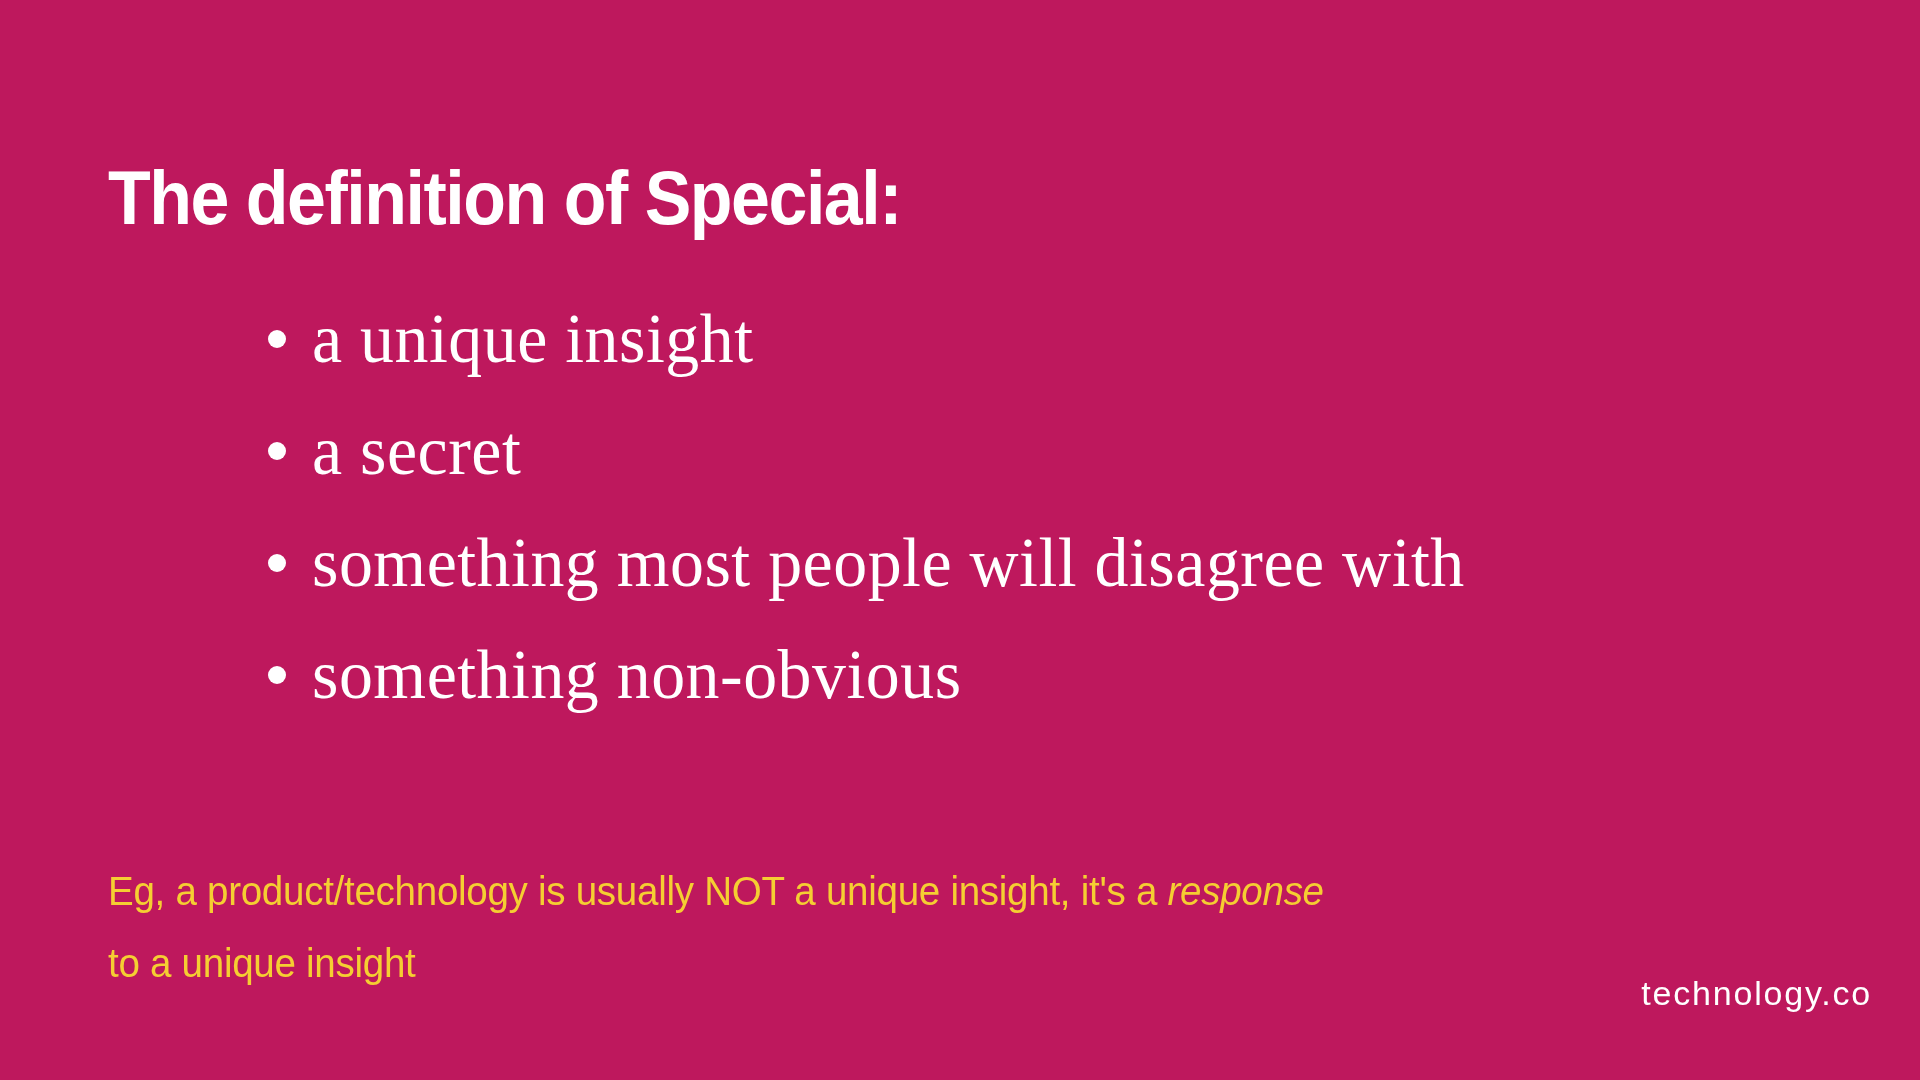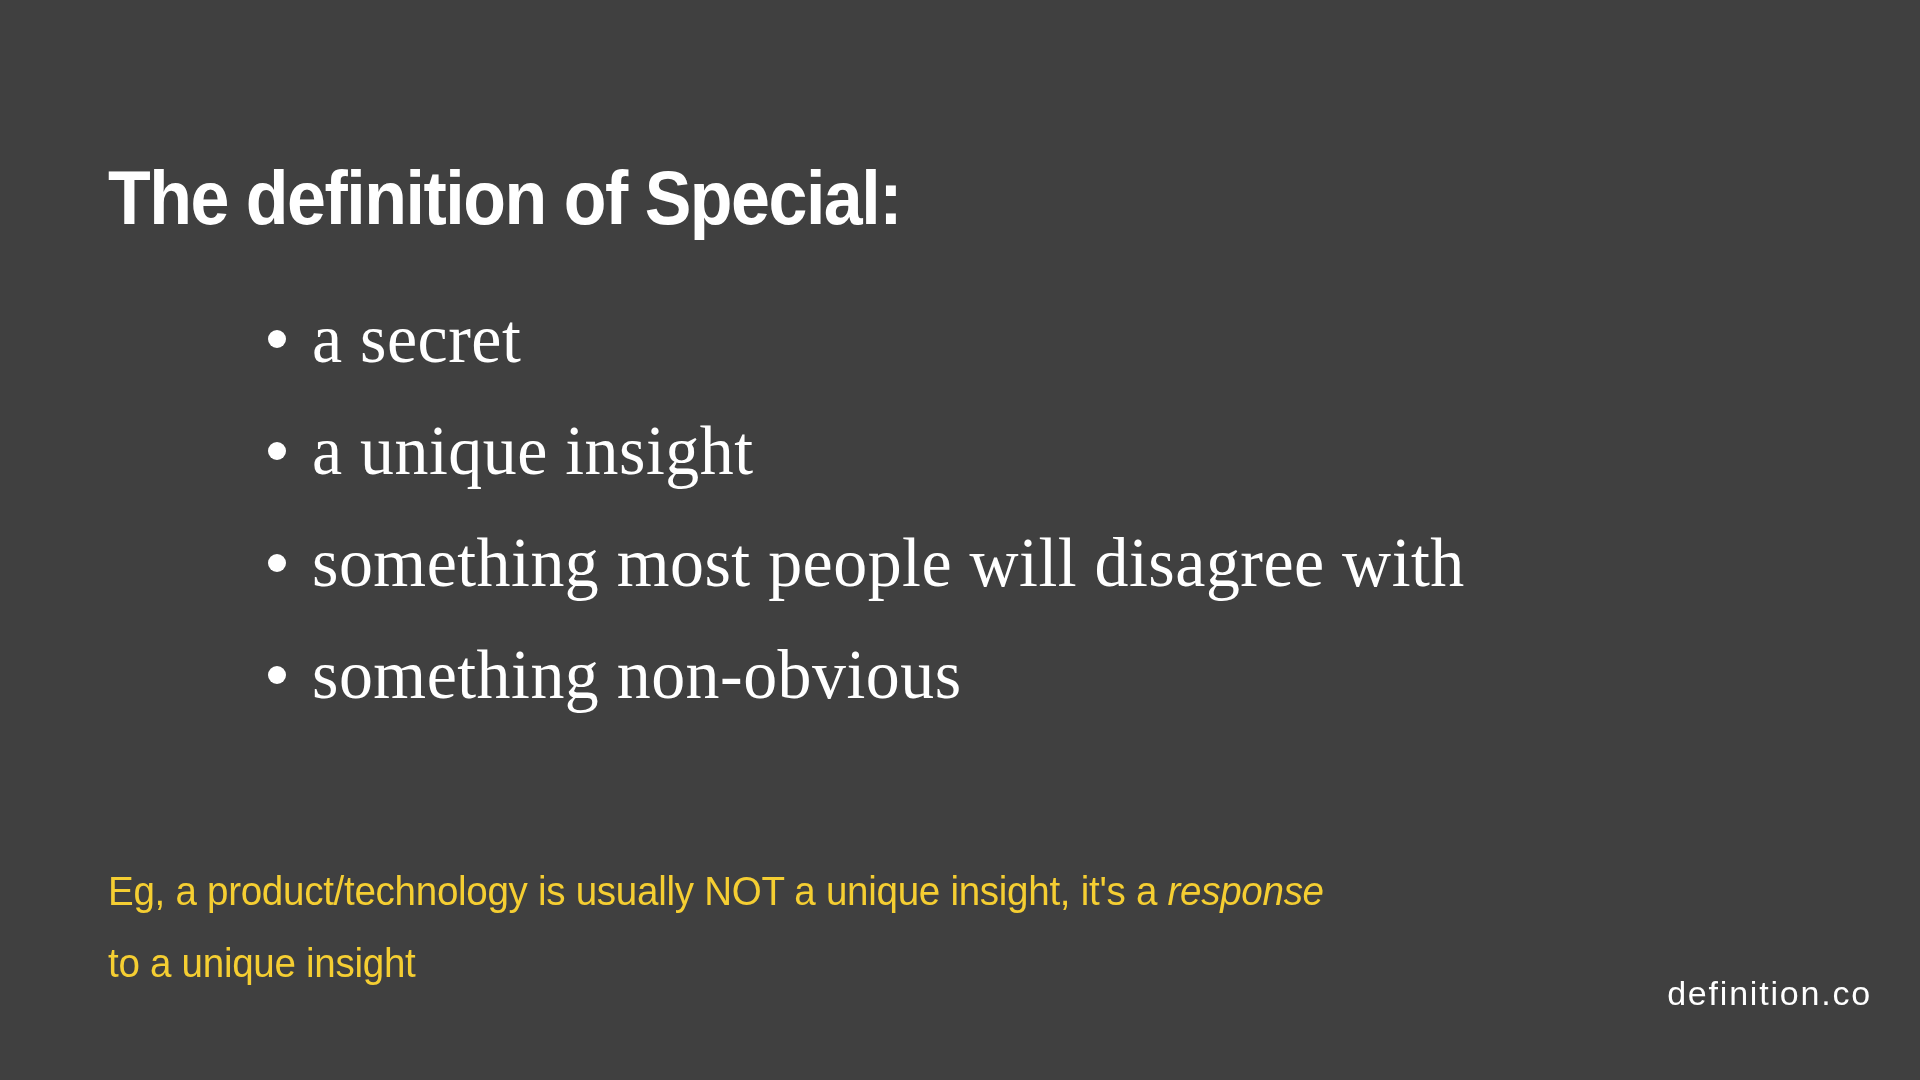--- a/index.html
+++ b/index.html
@@ -109,48 +109,48 @@
     font-weight: 400;
     font-size: 34px;
     line-height: 42px;
     letter-spacing: 1.8px;
     white-space: nowrap;
   }
 </style>
 </head>
 <body style="background: rgb(0, 0, 0);">
 
-<div id="slide" style="background: #404040; text-decoration: underline;">
+<div id="slide" style="background: #be185d; text-decoration: underline;">
 
   <h1 id="slide-title" style="color: rgb(255, 255, 255);">The definition of Special:</h1>
 
   <ul id="bullet-list">
 
     <li class="bullet-row">
       <span class="bullet-marker"></span>
-      <span class="bullet-text">a secret</span>
+      <span class="bullet-text">a unique insight</span>
     </li>
 
     <li class="bullet-row">
       <span class="bullet-marker"></span>
-      <span class="bullet-text">a unique insight</span>
+      <span class="bullet-text">a secret</span>
     </li>
 
     <li class="bullet-row">
       <span class="bullet-marker"></span>
       <span class="bullet-text">something most people will disagree with</span>
     </li>
 
     <li class="bullet-row">
       <span class="bullet-marker"></span>
       <span class="bullet-text">something non-obvious</span>
     </li>
 
   </ul>
 
   <div id="note" style="color: rgb(245, 206, 50);">
     <span class="note-line"><span>Eg, a product/technology is usually NOT a unique insight, it's a </span><em class="note-em">response</em></span>
     <span class="note-line">to a unique insight</span>
   </div>
 
-  <div id="footer-url" style="color: rgb(255, 255, 255);">definition.co</div>
+  <div id="footer-url" style="color: rgb(255, 255, 255);">technology.co</div>
 
 </div>
 
 </body></html>

